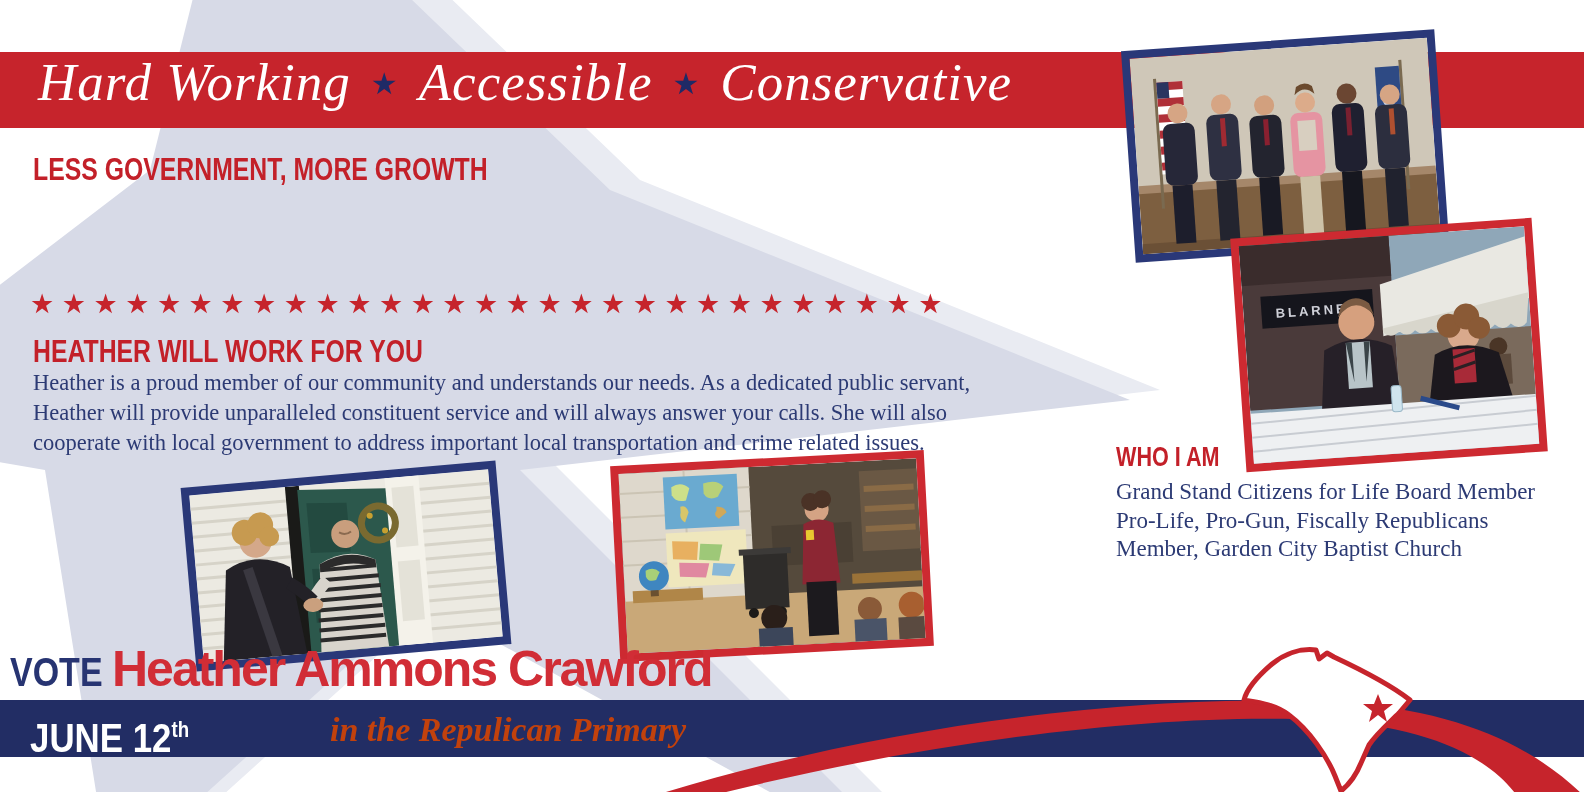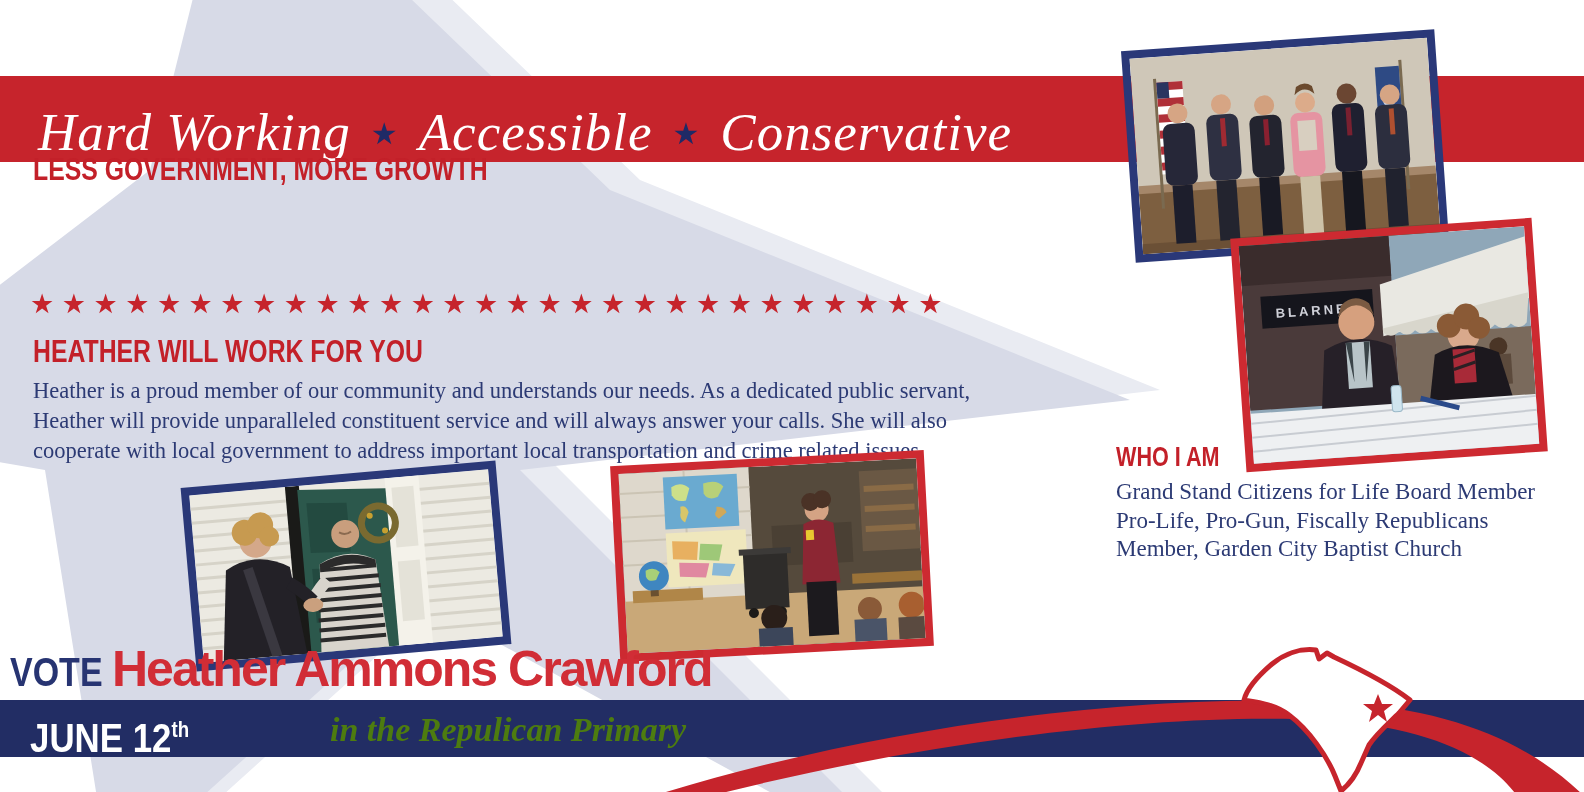--- a/index.html
+++ b/index.html
@@ -5,22 +5,22 @@
   html,body{margin:0;padding:0;background:#888;}
   .page{position:relative;width:1584px;height:792px;background:#ffffff;overflow:hidden;
         font-family:"Liberation Serif",serif;}
   .abs{position:absolute;}
   svg{display:block;}
 
   
   .bg-svg{position:absolute;left:0;top:0;width:1584px;height:792px;}
 
   
-  .top-banner{position:absolute;left:0;top:52px;width:1584px;height:86px;background:#c6242c;
-              display:flex;align-items:flex-end;margin-top:24px;}
+  .top-banner{position:absolute;left:0;top:52px;width:1584px;height:76px;background:#c6242c;
+              display:flex;align-items:flex-start;}
   .banner-text{color:#ffffff;font-style:italic;font-size:53px;letter-spacing:1px;
                font-family:"Liberation Serif",serif;white-space:nowrap;padding-left:38px;}
   .banner-star{color:#1f2a66;font-style:normal;font-size:30px;vertical-align:middle;
                display:inline-block;margin:0 20px 8px 20px;}
 
   
   .cond{font-family:"Liberation Sans",sans-serif;font-weight:700;
         transform:scaleX(0.80);transform-origin:0 50%;white-space:nowrap;}
   .red-head{color:#c32029;font-size:31px;line-height:34px;}
 
@@ -42,21 +42,21 @@
   .photo svg{width:100%;height:100%;}
 
   
   .vote-label{position:absolute;left:10px;top:652px;color:#273472;
               font-size:40px;line-height:40px;}
   .big-name{position:absolute;left:112px;top:634px;color:#d12d36;
             font-family:"Liberation Sans",sans-serif;font-weight:700;
             font-size:50px;line-height:70px;letter-spacing:-2px;white-space:nowrap;}
   .june{position:absolute;left:30px;top:708px;color:#ffffff;font-size:41px;line-height:44px;}
   .june sup{font-size:22px;}
-  .primary-text{position:absolute;left:330px;top:706px;color:#4d7c0f;
+  .primary-text{position:absolute;left:330px;top:706px;color:#c2410c;
                 font-family:"Liberation Serif",serif;font-style:italic;font-weight:700;
                 font-size:34px;line-height:48px;white-space:nowrap;}
   .swoosh-svg{position:absolute;left:0;top:0;width:1584px;height:792px;pointer-events:none;}
   .sc-map{position:absolute;left:1238px;top:644px;width:196px;height:148px;}
 </style>
 </head>
 <body>
 
 <div class="page">
 
@@ -69,21 +69,21 @@
     <div class="banner-text">
       <span>Hard Working</span><span class="banner-star">★</span><span>Accessible</span><span class="banner-star">★</span><span>Conservative</span>
     </div>
   </div>
 
   <div class="abs red-head cond" style="left:33px;top:153px;">LESS GOVERNMENT, MORE GROWTH</div>
 
   <div class="star-row"><span>★</span><span>★</span><span>★</span><span>★</span><span>★</span><span>★</span><span>★</span><span>★</span><span>★</span><span>★</span><span>★</span><span>★</span><span>★</span><span>★</span><span>★</span><span>★</span><span>★</span><span>★</span><span>★</span><span>★</span><span>★</span><span>★</span><span>★</span><span>★</span><span>★</span><span>★</span><span>★</span><span>★</span><span>★</span></div>
 
   <div class="abs red-head cond" style="left:33px;top:335px;">HEATHER WILL WORK FOR YOU</div>
-  <div class="abs body-copy" style="left:33px;top:376px;width:948px;">Heather is a proud member of our community and understands our needs. As a dedicated public servant, Heather will provide unparalleled constituent service and will always answer your calls. She will also cooperate with local government to address important local transportation and crime related issues.</div>
+  <div class="abs body-copy" style="left:33px;top:368px;width:948px;">Heather is a proud member of our community and understands our needs. As a dedicated public servant, Heather will provide unparalleled constituent service and will always answer your calls. She will also cooperate with local government to address important local transportation and crime related issues.</div>
 
   <div class="photo navy-frame" style="left:1128px;top:40px;width:314px;height:212px;transform:rotate(-4deg);">
     <svg viewBox="0 0 298 196" preserveAspectRatio="none">
       <rect width="298" height="196" fill="#cfc7b8"></rect>
       <rect y="128" width="298" height="10" fill="#a5876a"></rect>
       <rect y="136" width="298" height="60" fill="#7d5f40"></rect>
       <rect y="186" width="298" height="10" fill="#6b5036"></rect>
 
       <rect x="22" y="22" width="3" height="130" fill="#7a6a50"></rect>
       <g>

